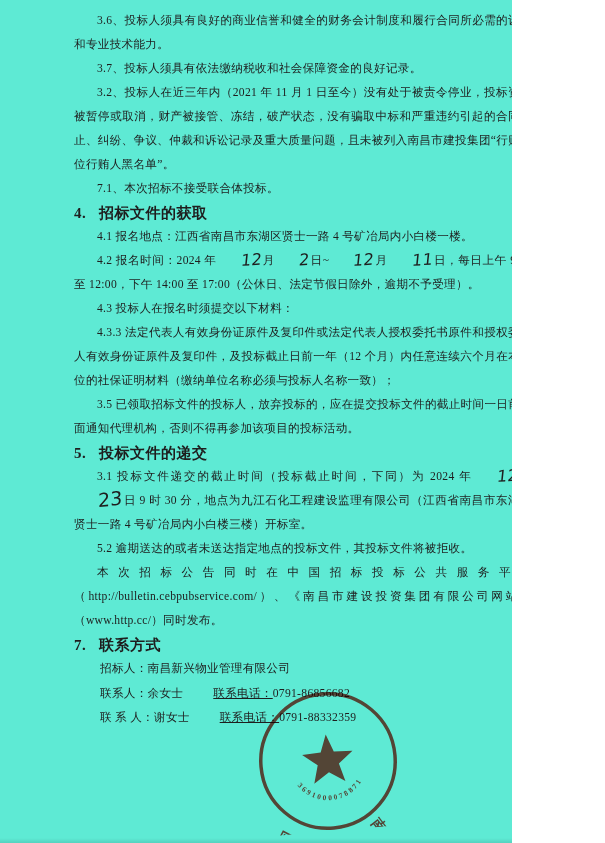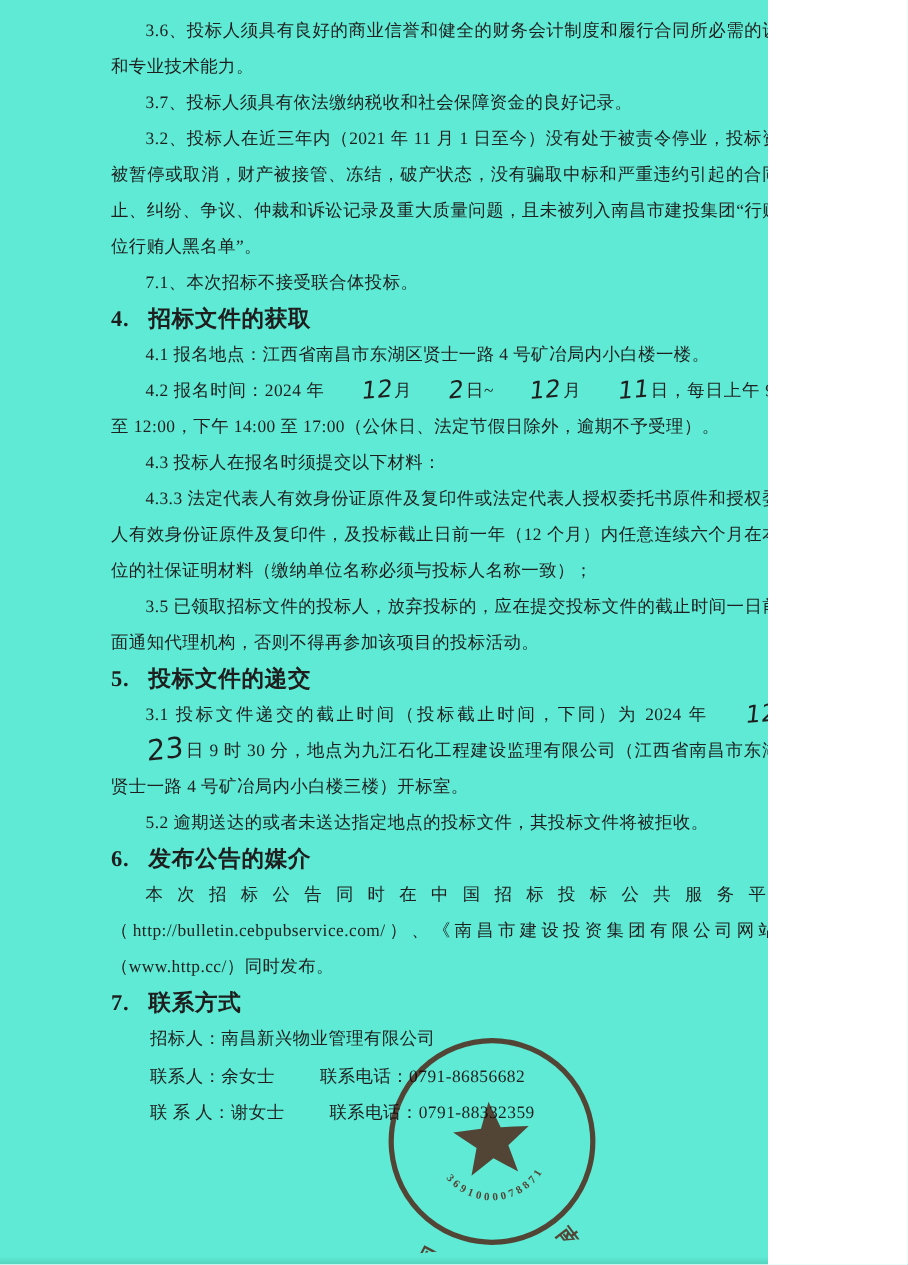--- a/index.html
+++ b/index.html
@@ -32,21 +32,21 @@
   .hw{ 
     display:inline-block;
     font-family:"DejaVu Sans",sans-serif;
     font-size:16px;font-weight:400;line-height:10px;
     transform:rotate(-4deg) skewX(-10deg);
     margin:0 1px;position:relative;top:2px;
   }
   .hw.big{font-size:19px;transform:rotate(-6deg) skewX(-6deg);top:3px;}
   .contacts{margin-top:0;}
   .contacts p{text-indent:0;padding-left:26px;line-height:24.6px;}
-  .gap{margin-left:30px;}
+  .gap{margin-left:30px;text-decoration:underline;}
   
   .seal-main{
     position:absolute;left:246px;top:691px;width:164px;height:140px;
     mix-blend-mode:multiply;opacity:.88;
     transform:rotate(-5deg);
     pointer-events:none;
   }
   .seal-edge{
     position:absolute;left:512px;top:566px;width:280px;height:280px;
     mix-blend-mode:multiply;opacity:.9;
@@ -76,21 +76,20 @@
     <p>4.3 投标人在报名时须提交以下材料：</p>
     <p>4.3.3 法定代表人有效身份证原件及复印件或法定代表人授权委托书原件和授权委托人有效身份证原件及复印件，及投标截止日前一年（12 个月）内任意连续六个月在本单位的社保证明材料（缴纳单位名称必须与投标人名称一致）；</p>
     <p>3.5 已领取招标文件的投标人，放弃投标的，应在提交投标文件的截止时间一日前书面通知代理机构，否则不得再参加该项目的投标活动。</p>
 
     <h2 class="sec"><span class="num">5.</span><span class="ttl">投标文件的递交</span></h2>
 
     <p><span>3.1 投标文件递交的截止时间（投标截止时间，下同）为 2024 年</span><span class="hw">12</span><span>月</span><span class="hw big">23</span><span>日 9 时 30 分，地点为九江石化工程建设监理有限公司（江西省南昌市东湖区贤士一路 4 号矿冶局内小白楼三楼）开标室。</span></p>
 
     <p>5.2 逾期送达的或者未送达指定地点的投标文件，其投标文件将被拒收。</p>
 
-    <h2 class="sec"><span class="num">6.</span><span class="ttl">发布公告的媒介</span></h2>
 
     <p>本次招标公告同时在中国招标投标公共服务平台（http://bulletin.cebpubservice.com/）、《南昌市建设投资集团有限公司网站》（www.http.cc/）同时发布。</p>
 
     <h2 class="sec"><span class="num">7.</span><span class="ttl">联系方式</span></h2>
 
     <div class="contacts">
       <p><span>招标人：</span><span>南昌新兴物业管理有限公司</span></p>
       <p><span>联系人：</span><span>余女士</span><span class="gap">联系电话：</span><span>0791-86856682</span></p>
       <p><span>联 系 人：</span><span>谢女士</span><span class="gap">联系电话：</span><span>0791-88332359</span></p>
     </div>

